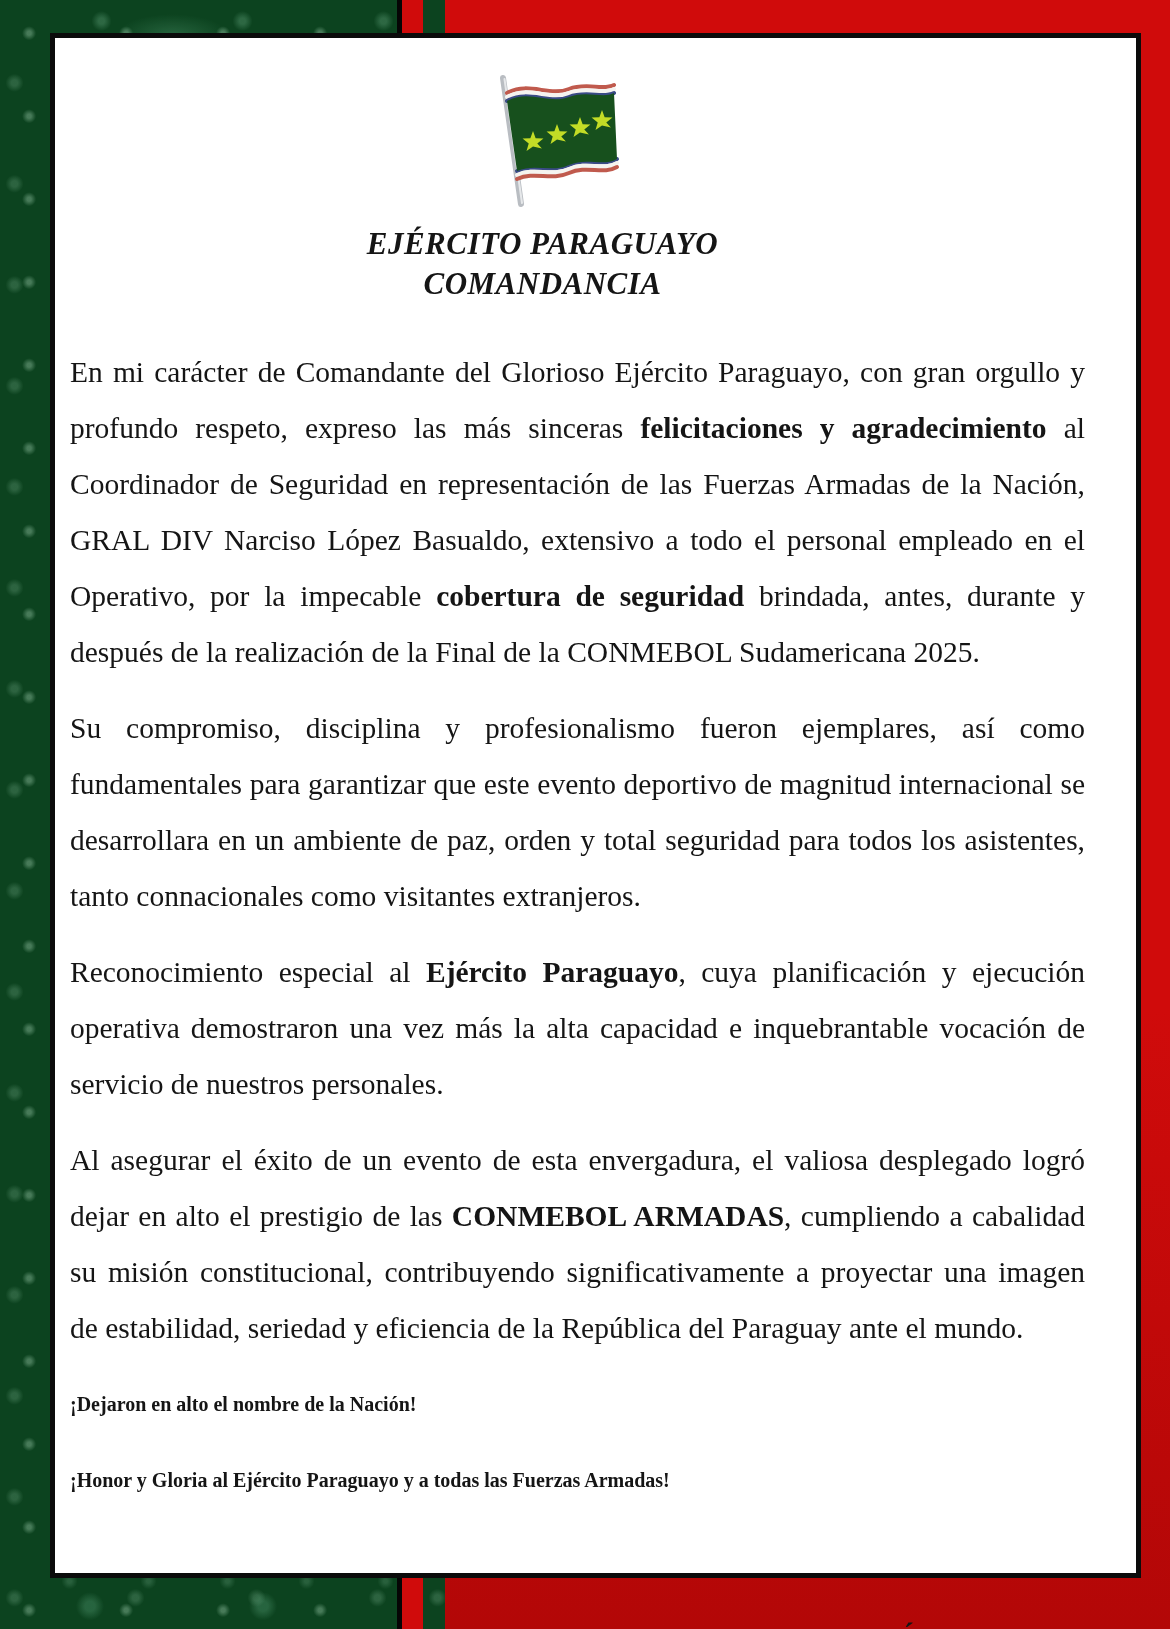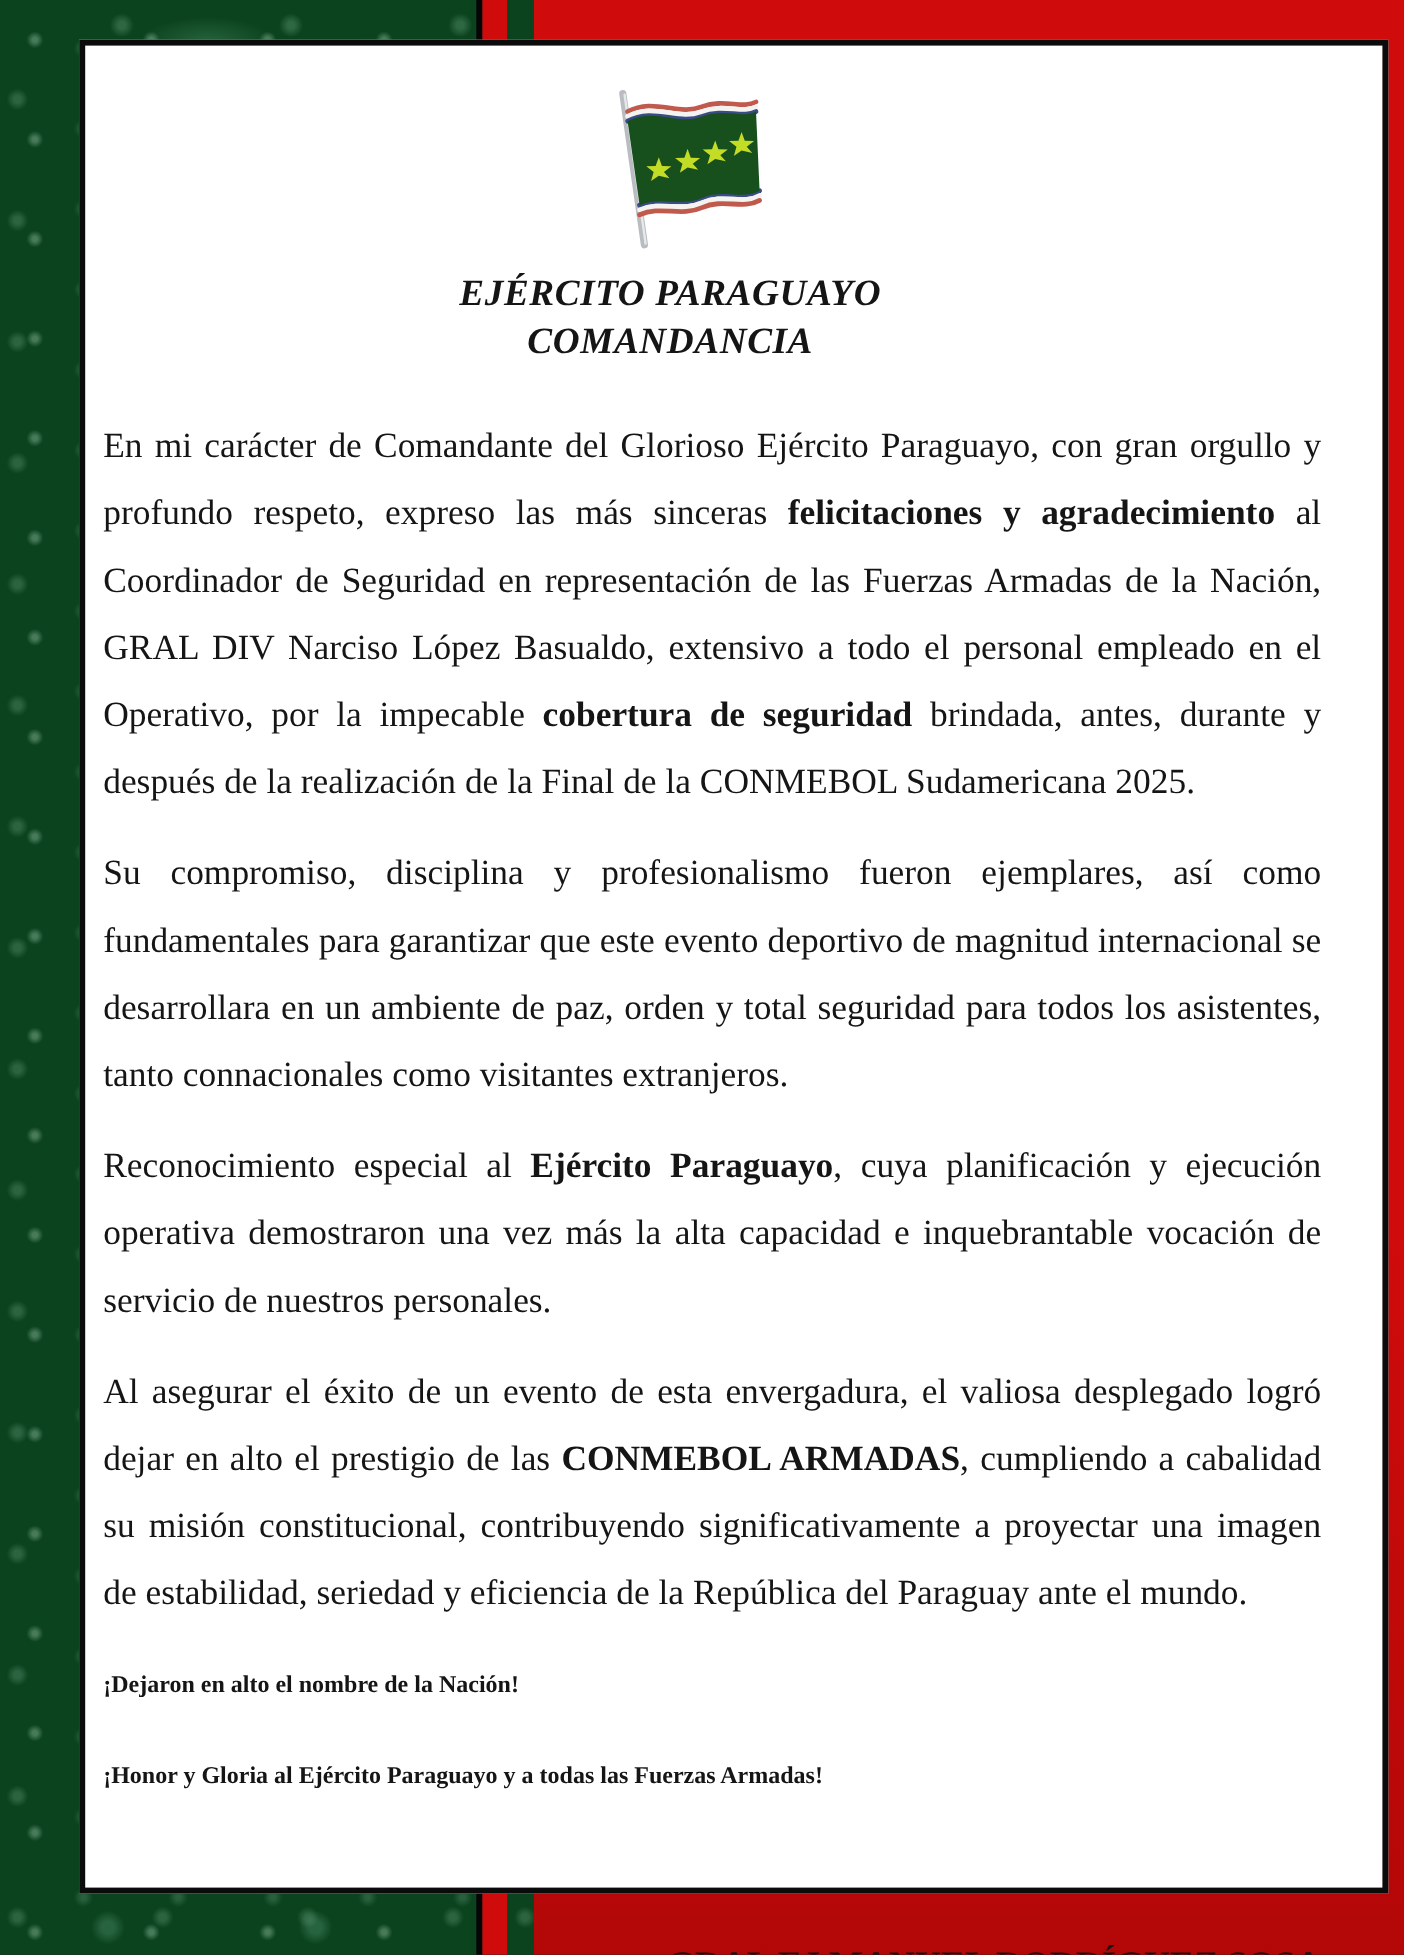--- a/index.html
+++ b/index.html
@@ -43,21 +43,20 @@
   .bg-green-sliver{position:absolute;left:423px;top:0;width:22px;height:100%;}
   .bg-red{
     position:absolute;left:445px;top:0;width:725px;height:100%;
     background:linear-gradient(180deg,var(--red-panel) 0%,var(--red-panel) 62%,var(--red-panel-dark) 100%);
   }
   .doc{
     position:absolute;left:50px;top:33px;width:1091px;height:1545px;
     background:var(--doc-bg);
     border:5px solid var(--doc-border);
     padding:34px 51px 18px 15px;
-    margin-left:16px;
   }
   .flag-wrap{
     width:170px;height:140px;
     margin:0 auto;
     transform:translateX(-36px);
   }
   .title{
     text-align:center;
     transform:translateX(-35px);
     font-weight:bold;font-style:italic;

